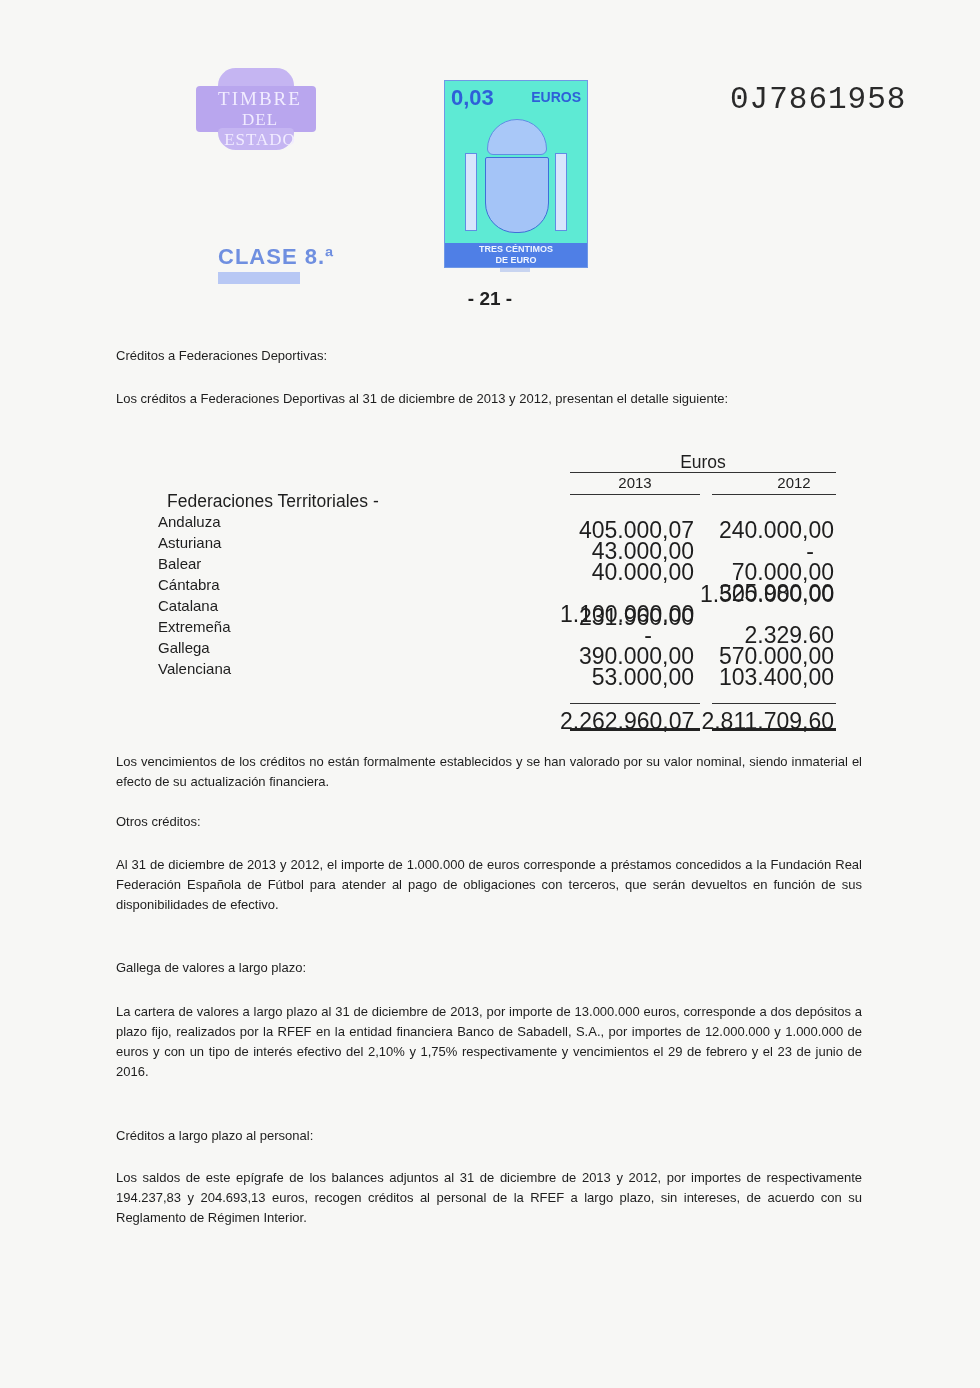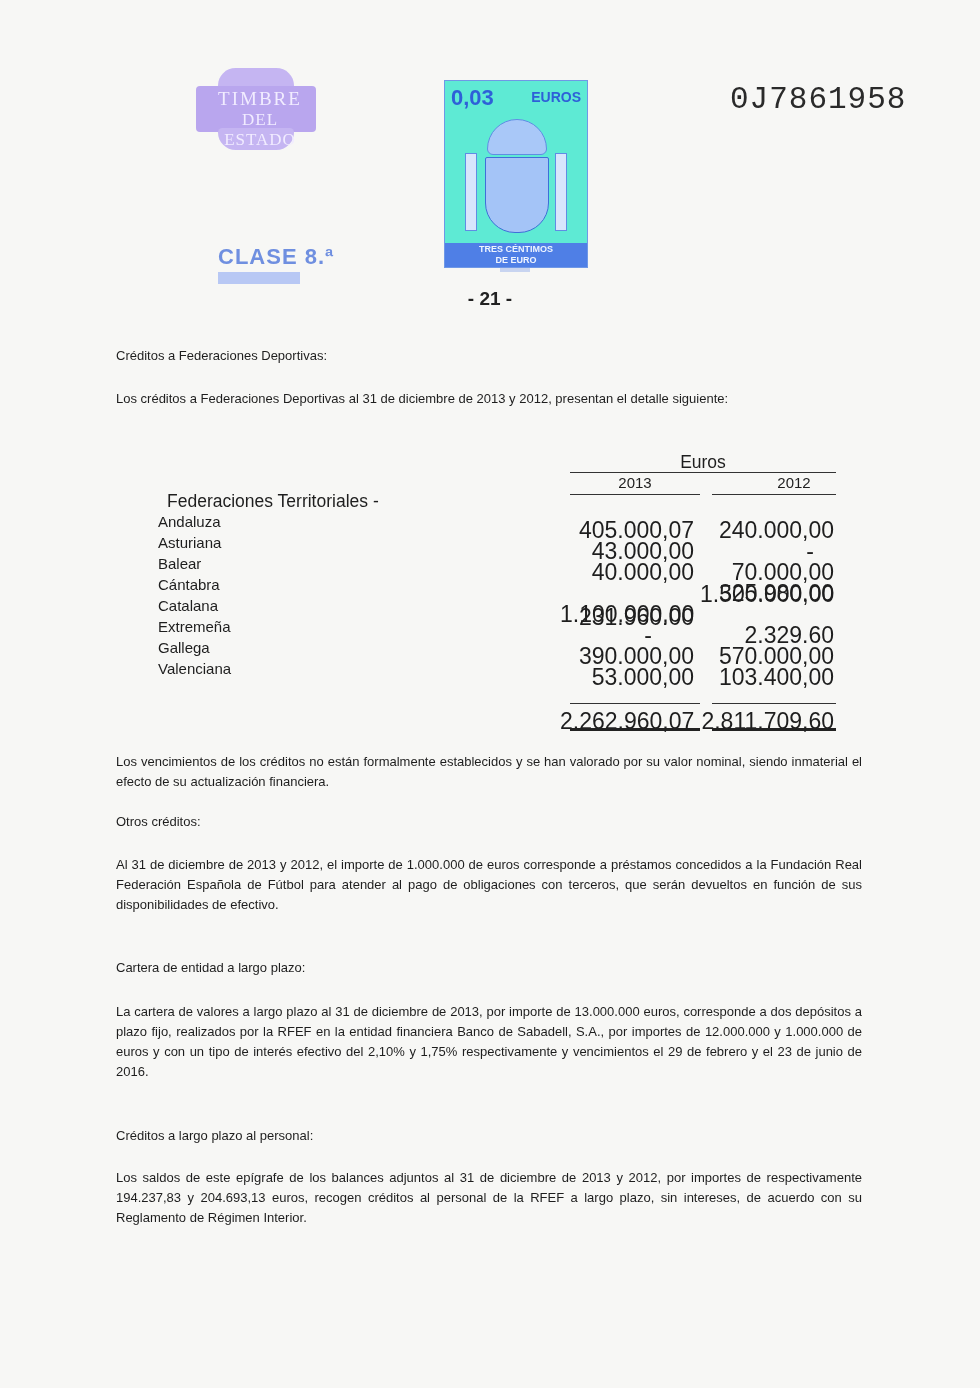--- a/index.html
+++ b/index.html
@@ -144,16 +144,16 @@
 <div>
   <div class="abs num c13" style="top:708px;">2.262.960,07</div>
   <div class="abs num c12" style="top:708px;">2.811.709,60</div>
 </div>
 <div class="rule" style="left:570px; top:728px; width:130px; height:3px; background:#222;"></div>
 <div class="rule" style="left:712px; top:728px; width:124px; height:3px; background:#222;"></div>
 
 <div class="abs txt para" style="top:752px;">Los vencimientos de los créditos no están formalmente establecidos y se han valorado por su valor nominal, siendo inmaterial el efecto de su actualización financiera.</div>
 <div class="abs txt heading" style="top:812px;">Otros créditos:</div>
 <div class="abs txt para" style="top:855px;">Al 31 de diciembre de 2013 y 2012, el importe de 1.000.000 de euros corresponde a préstamos concedidos a la Fundación Real Federación Española de Fútbol para atender al pago de obligaciones con terceros, que serán devueltos en función de sus disponibilidades de efectivo.</div>
-<div class="abs txt heading" style="top:958px;">Cartera de entidad a largo plazo:</div>
+<div class="abs txt heading" style="top:958px;">Gallega de valores a largo plazo:</div>
 <div class="abs txt para" style="top:1002px;">La cartera de valores a largo plazo al 31 de diciembre de 2013, por importe de 13.000.000 euros, corresponde a dos depósitos a plazo fijo, realizados por la RFEF en la entidad financiera Banco de Sabadell, S.A., por importes de 12.000.000 y 1.000.000 de euros y con un tipo de interés efectivo del 2,10% y 1,75% respectivamente y vencimientos el 29 de febrero y el 23 de junio de 2016.</div>
 <div class="abs txt heading" style="top:1126px;">Créditos a largo plazo al personal:</div>
 <div class="abs txt para" style="top:1168px;">Los saldos de este epígrafe de los balances adjuntos al 31 de diciembre de 2013 y 2012, por importes de respectivamente 194.237,83 y 204.693,13 euros, recogen créditos al personal de la RFEF a largo plazo, sin intereses, de acuerdo con su Reglamento de Régimen Interior.</div>
 
 </body></html>

